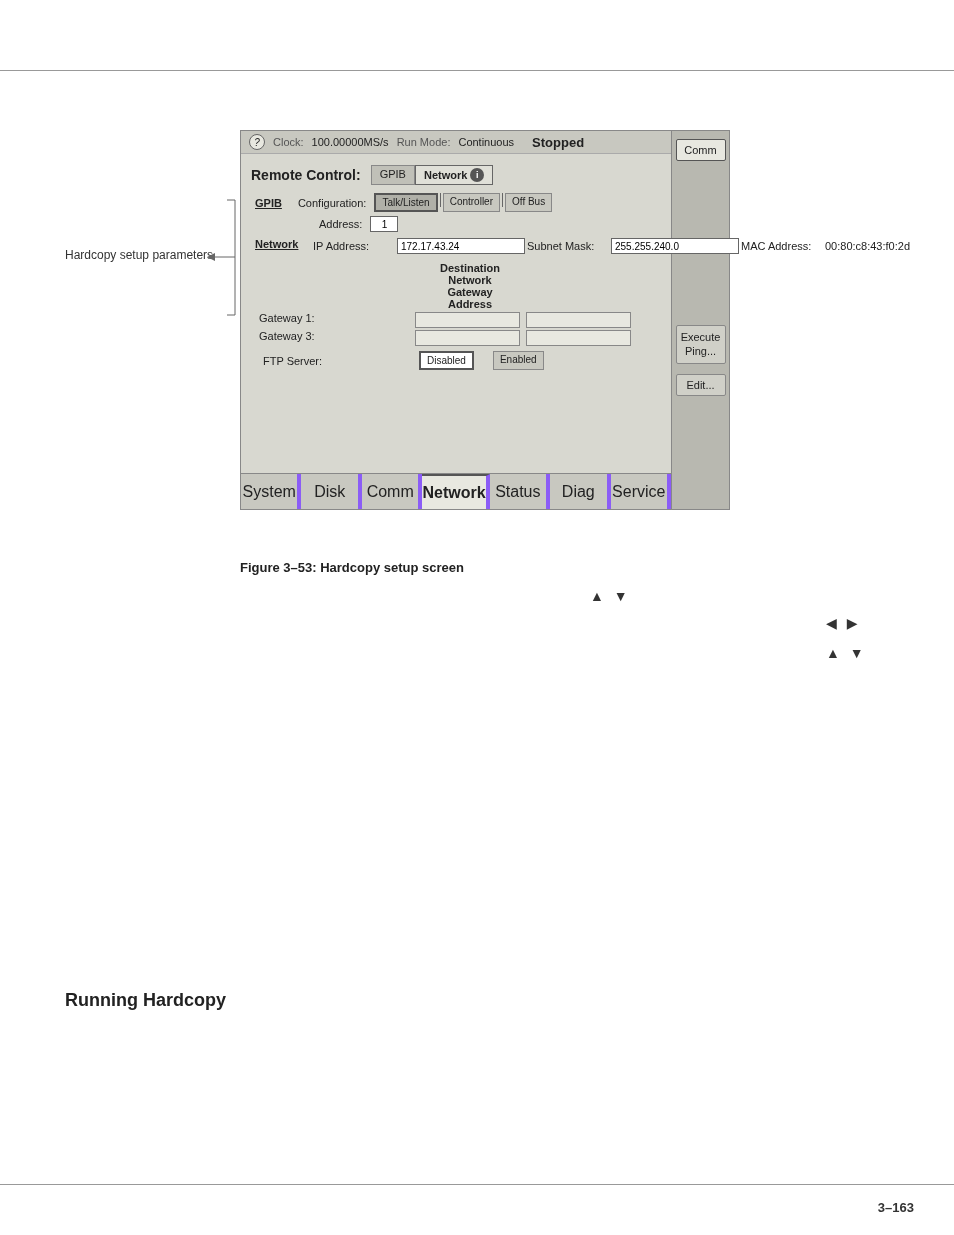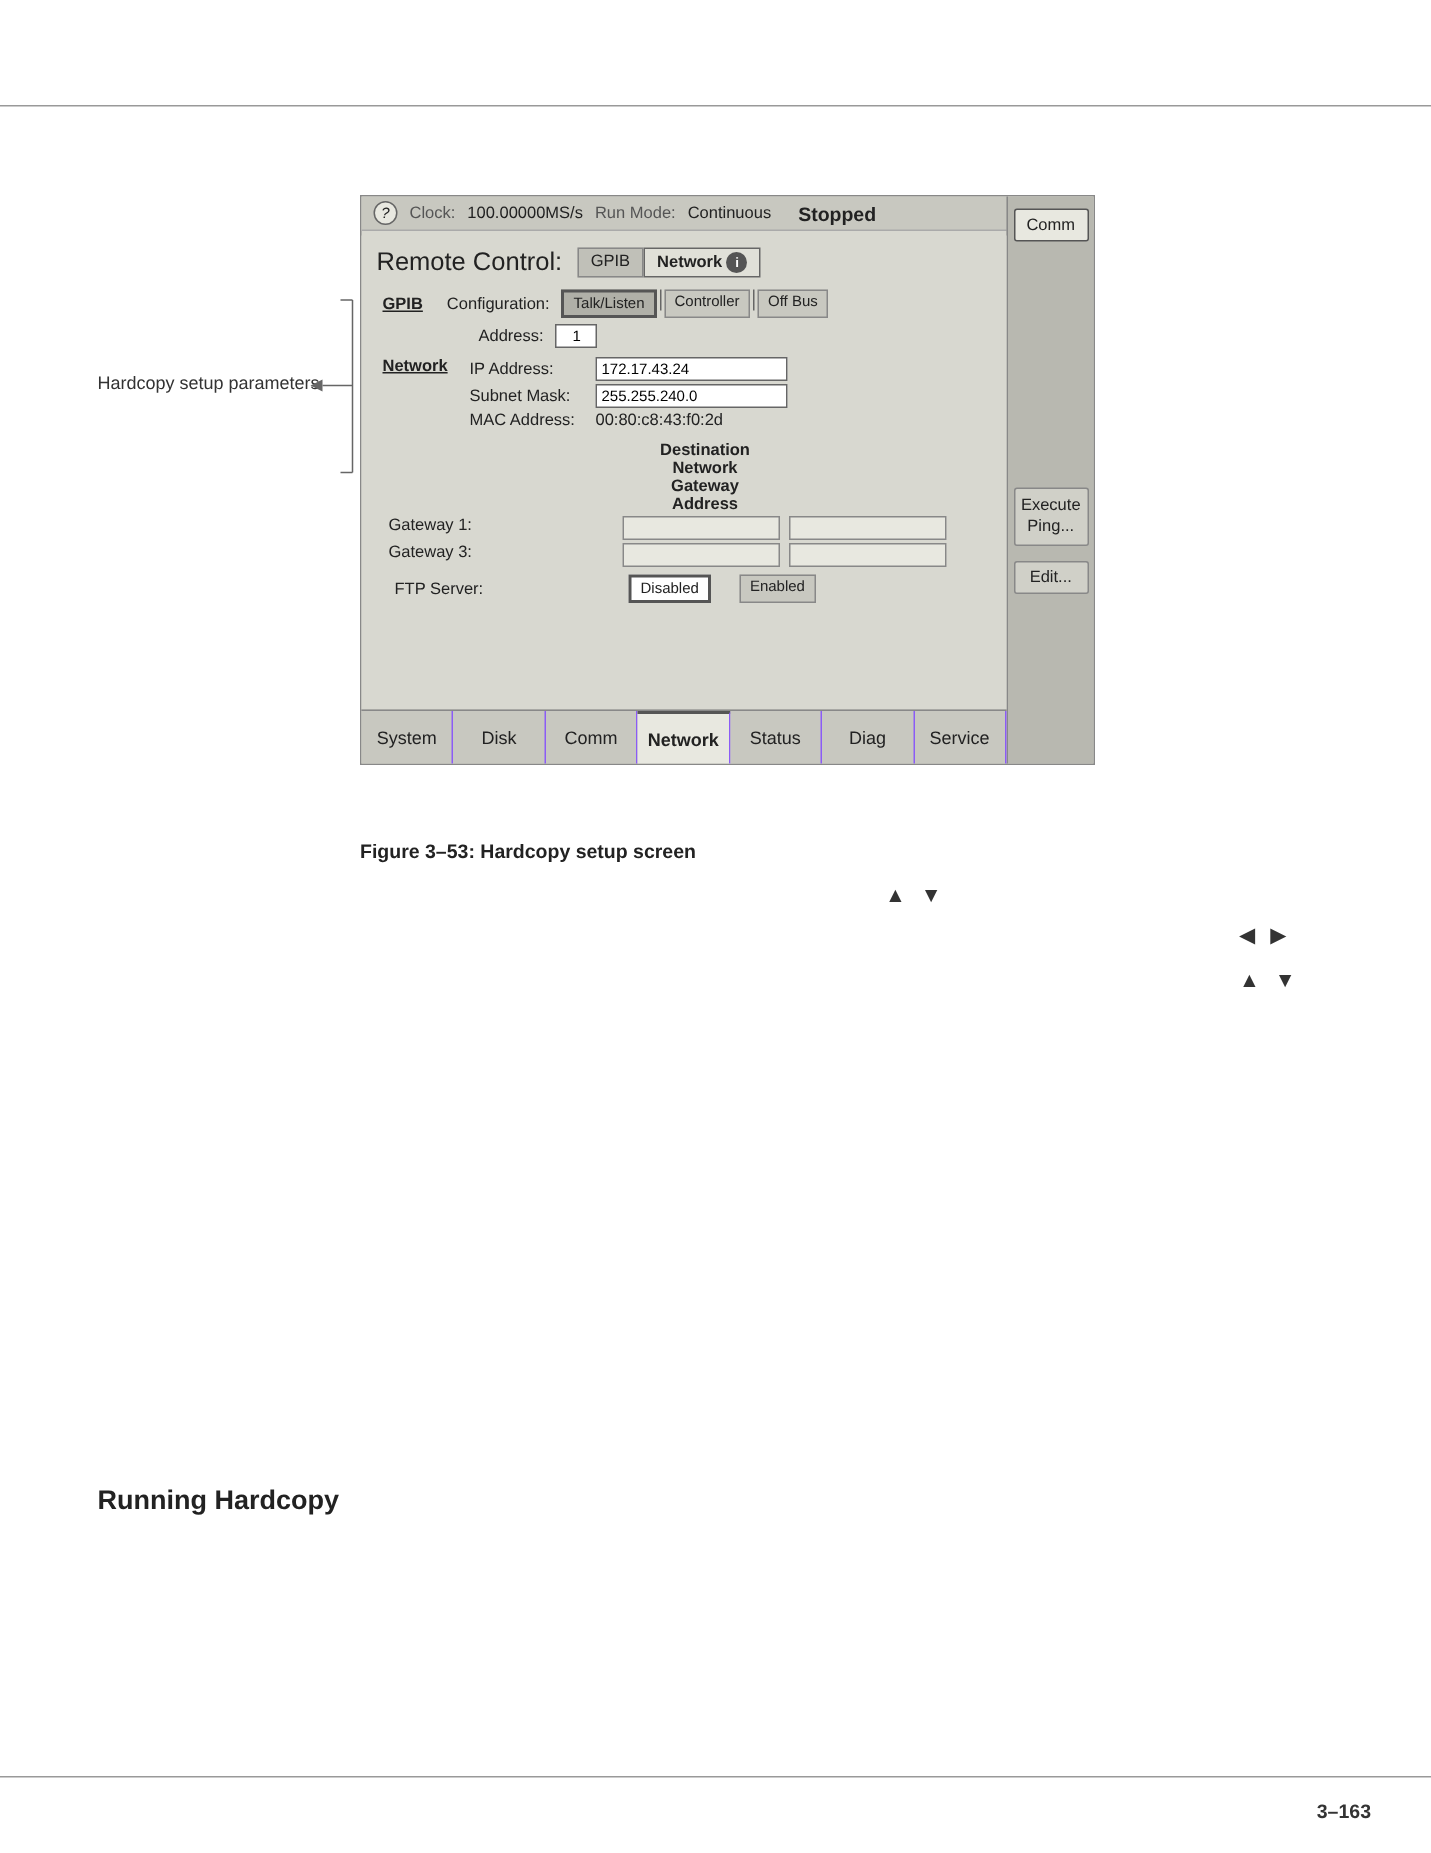--- a/index.html
+++ b/index.html
@@ -113,22 +113,22 @@
     }
 
     
     .remote-control-row {
       display: flex;
       align-items: center;
       margin-bottom: 8px;
       gap: 10px;
     }
     .remote-control-label {
-      font-size: 17px;
-      font-weight: normal;
+      font-size: 14px;
+      font-weight: bold;
     }
     .tab-group {
       display: flex;
       gap: 0;
     }
     .tab-btn {
       padding: 2px 8px;
       font-size: 11px;
       background: #c0c0b8;
       border: 1px solid #888;
@@ -222,21 +222,21 @@
     }
     .network-label {
       text-decoration: underline;
       font-size: 11px;
       font-weight: bold;
       width: 52px;
       flex-shrink: 0;
     }
     .network-fields {
       display: flex;
-      flex-direction: column;
+      flex-direction: row;
       gap: 2px;
     }
     .field-row {
       display: flex;
       align-items: center;
       gap: 6px;
     }
     .field-label {
       font-size: 11px;
       width: 78px;
@@ -329,22 +329,22 @@
       height: 36px;
       background: #b8b8b0;
       border-top: 1px solid #888;
       display: flex;
     }
     .bottom-tab {
       flex: 1;
       display: flex;
       align-items: center;
       justify-content: center;
-      font-size: 12px;
-      border-right: 1px solid #8b5cf6;
+      font-size: 16px;
+      border-right: 4px solid #8b5cf6;
       cursor: pointer;
       background: #c8c8c0;
       text-align: center;
     }
     .bottom-tab.active {
       background: #e8e8e0;
       font-weight: bold;
       border-top: 2px solid #555;
     }
     .hardcopy-text {

